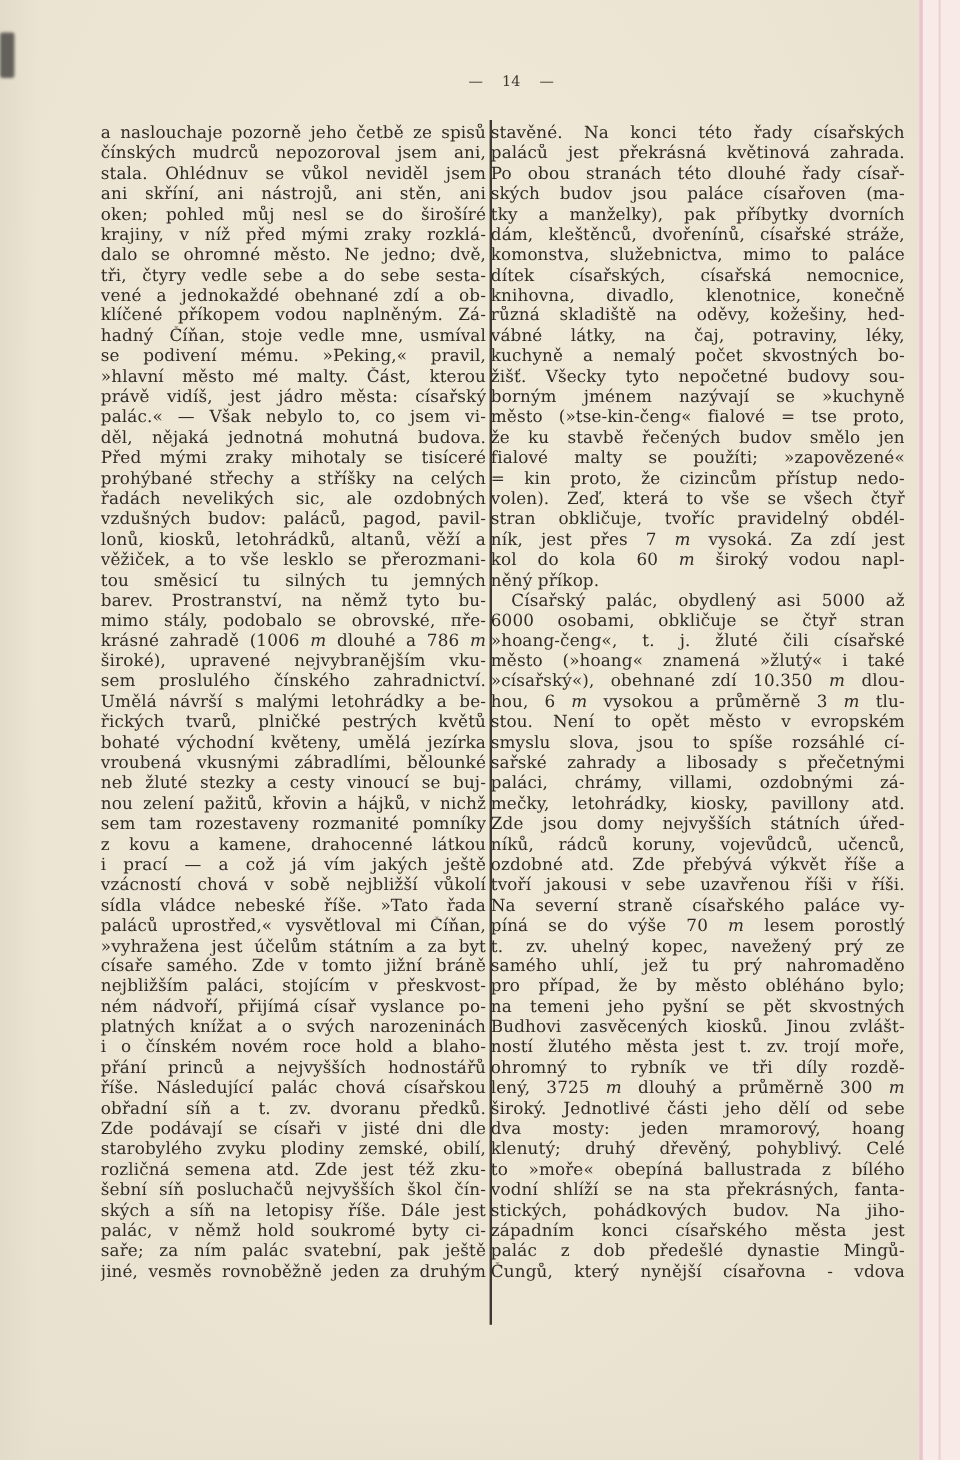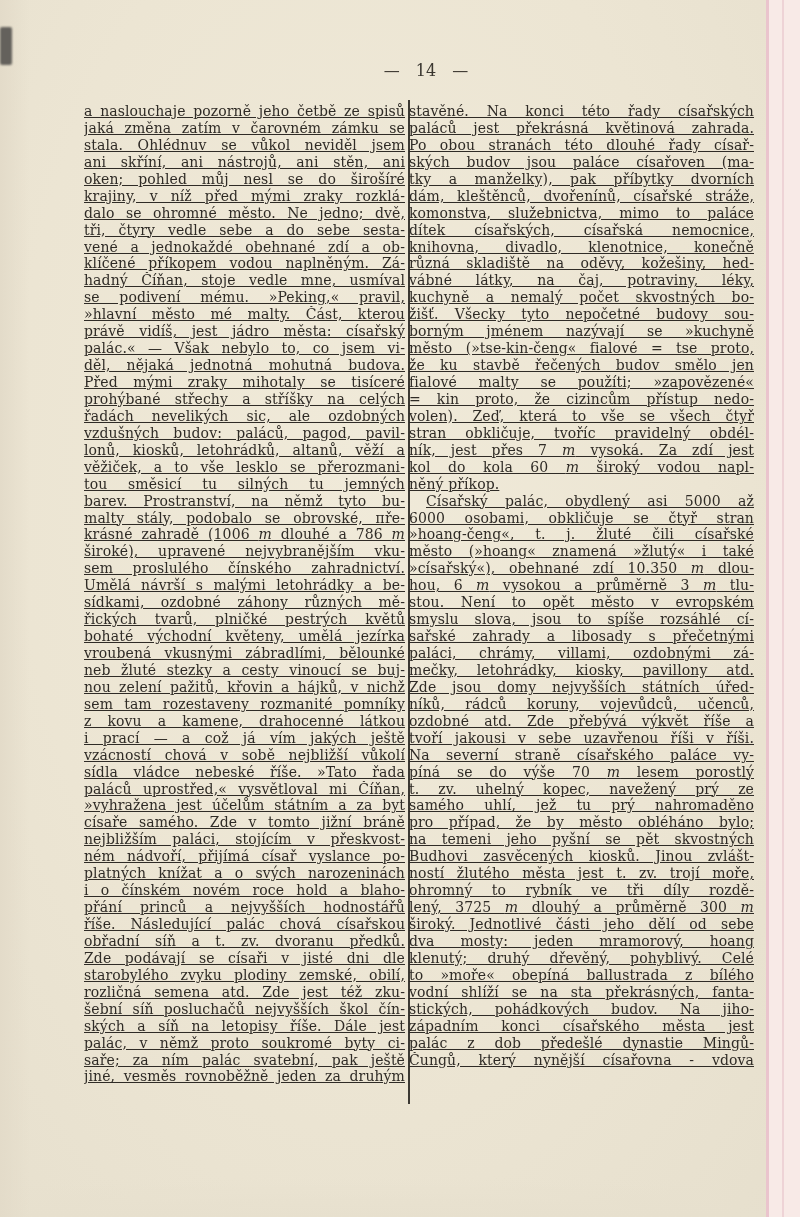--- a/index.html
+++ b/index.html
@@ -49,40 +49,39 @@
     width: 2px;
     height: 100%;
     background: #eed3d6;
   }
   .page-header {
     position: absolute;
     top: 61px;
     left: 84px;
     width: 684px;
     text-align: center;
-    font-size: 16px;
+    font-size: 12px;
     color: #3a362f;
   }
   .page-header span { margin: 0 8px; }
   .column-divider {
     position: absolute;
     left: 408px;
     top: 100px;
     width: 2px;
     height: 1004px;
     background: #3c3933;
   }
   .text-col {
     position: absolute;
     top: 103px;
     font-size: 14px;
     line-height: 16.95px;
     color: #2f2b26;
     letter-spacing: 0.1px;
-    text-decoration: underline;
   }
   .col-left  { left: 84px;  width: 321px; }
   .col-right { left: 409px; width: 345px; }
   .line {
     height: 16.95px;
     overflow: hidden;
     text-align: justify;
     text-align-last: justify;
   }
   .line.no-fill { text-align-last: left; }
@@ -96,21 +95,21 @@
   <div class="scan-blob"></div>
 
   <div class="page-header">
     <span>—</span><span>14</span><span>—</span>
   </div>
 
   <div class="column-divider"></div>
 
   <div class="text-col col-left">
       <div class="line">a naslouchaje pozorně jeho četbě ze spisů</div>
-      <div class="line">jaká změna zatím v čarovném zámku se</div>
+      <div class="line">čínských mudrců nepozoroval jsem ani,</div>
       <div class="line">stala. Ohlédnuv se vůkol neviděl jsem</div>
       <div class="line">ani skříní, ani nástrojů, ani stěn, ani</div>
       <div class="line">oken; pohled můj nesl se do širošíré</div>
       <div class="line">krajiny, v níž před mými zraky rozklá-</div>
       <div class="line">dalo se ohromné město. Ne jedno; dvě,</div>
       <div class="line">tři, čtyry vedle sebe a do sebe sesta-</div>
       <div class="line">vené a jednokaždé obehnané zdí a ob-</div>
       <div class="line">klíčené příkopem vodou naplněným. Zá-</div>
       <div class="line">hadný Číňan, stoje vedle mne, usmíval</div>
       <div class="line">se podivení mému. »Peking,« pravil,</div>
@@ -119,26 +118,25 @@
       <div class="line">palác.« — Však nebylo to, co jsem vi-</div>
       <div class="line">děl, nějaká jednotná mohutná budova.</div>
       <div class="line">Před mými zraky mihotaly se tisíceré</div>
       <div class="line">prohýbané střechy a stříšky na celých</div>
       <div class="line">řadách nevelikých sic, ale ozdobných</div>
       <div class="line">vzdušných budov: paláců, pagod, pavil-</div>
       <div class="line">lonů, kiosků, letohrádků, altanů, věží a</div>
       <div class="line">věžiček, a to vše lesklo se přerozmani-</div>
       <div class="line">tou směsicí tu silných tu jemných</div>
       <div class="line">barev. Prostranství, na němž tyto bu-</div>
-      <div class="line">malty stály, podobalo se obrovské, пře-</div>
+      <div class="line">mimo stály, podobalo se obrovské, пře-</div>
       <div class="line">krásné zahradě (1006 <i>m</i> dlouhé a 786 <i>m</i></div>
       <div class="line">široké), upravené nejvybranějším vku-</div>
       <div class="line">sem proslulého čínského zahradnictví.</div>
       <div class="line">Umělá návrší s malými letohrádky a be-</div>
-      <div class="line">sídkami, ozdobné záhony různých mě-</div>
       <div class="line">řických tvarů, plničké pestrých květů</div>
       <div class="line">bohaté východní květeny, umělá jezírka</div>
       <div class="line">vroubená vkusnými zábradlími, bělounké</div>
       <div class="line">neb žluté stezky a cesty vinoucí se buj-</div>
       <div class="line">nou zelení pažitů, křovin a hájků, v nichž</div>
       <div class="line">sem tam rozestaveny rozmanité pomníky</div>
       <div class="line">z kovu a kamene, drahocenné látkou</div>
       <div class="line">i prací — a což já vím jakých ještě</div>
       <div class="line">vzácností chová v sobě nejbližší vůkolí</div>
       <div class="line">sídla vládce nebeské říše. »Tato řada</div>
@@ -150,21 +148,21 @@
       <div class="line">platných knížat a o svých narozeninách</div>
       <div class="line">i o čínském novém roce hold a blaho-</div>
       <div class="line">přání princů a nejvyšších hodnostářů</div>
       <div class="line">říše. Následující palác chová císařskou</div>
       <div class="line">obřadní síň a t. zv. dvoranu předků.</div>
       <div class="line">Zde podávají se císaři v jisté dni dle</div>
       <div class="line">starobylého zvyku plodiny zemské, obilí,</div>
       <div class="line">rozličná semena atd. Zde jest též zku-</div>
       <div class="line">šební síň posluchačů nejvyšších škol čín-</div>
       <div class="line">ských a síň na letopisy říše. Dále jest</div>
-      <div class="line">palác, v němž proto soukromé byty ci-</div>
+      <div class="line">palác, v němž hold soukromé byty ci-</div>
       <div class="line">saře; za ním palác svatební, pak ještě</div>
       <div class="line">jiné, vesměs rovnoběžně jeden za druhým</div>
     </div>
   <div class="text-col col-right">
       <div class="line">stavěné. Na konci této řady císařských</div>
       <div class="line">paláců jest překrásná květinová zahrada.</div>
       <div class="line">Po obou stranách této dlouhé řady císař-</div>
       <div class="line">ských budov jsou paláce císařoven (ma-</div>
       <div class="line">tky a manželky), pak příbytky dvorních</div>
       <div class="line">dám, kleštěnců, dvořenínů, císařské stráže,</div>

